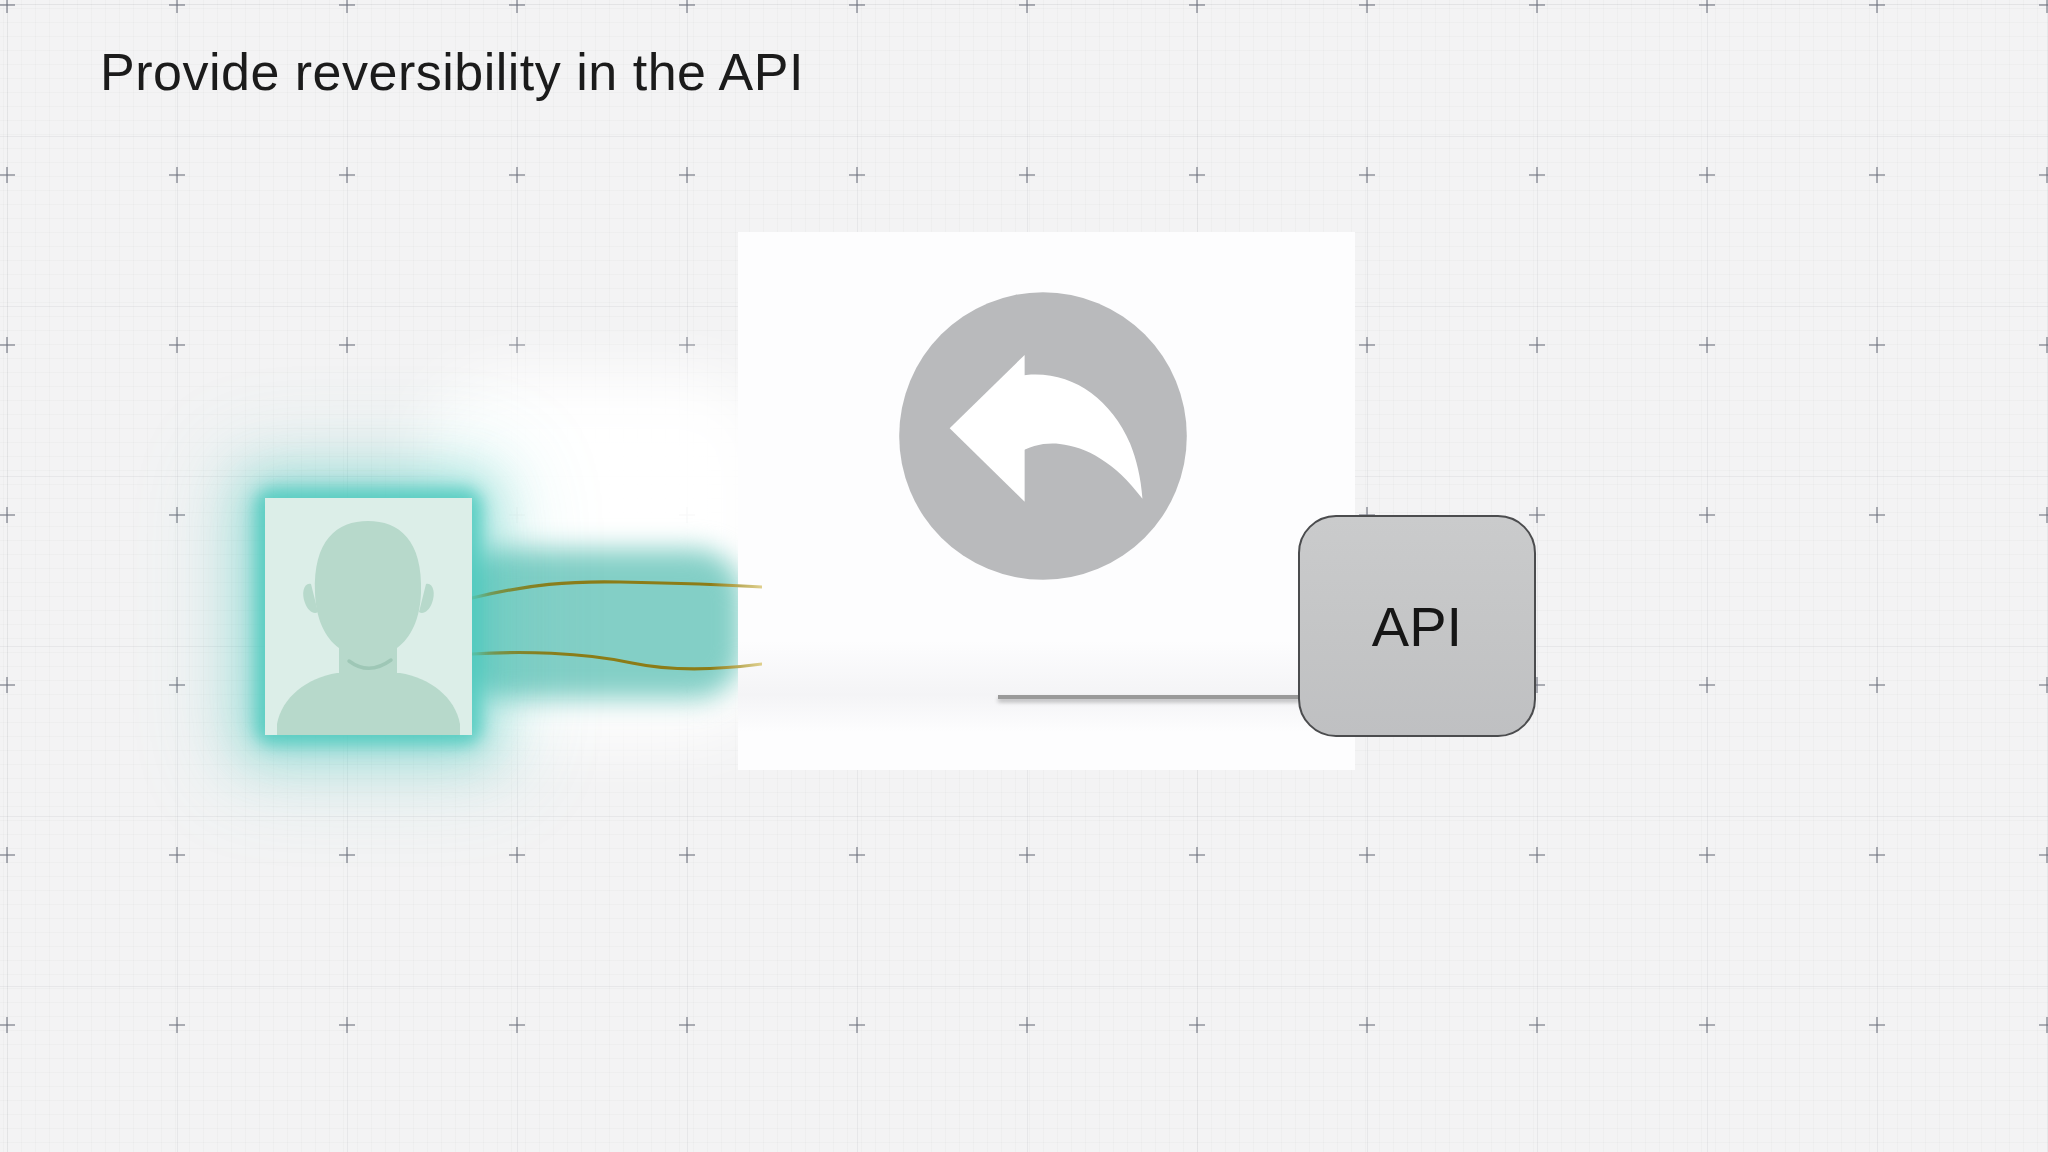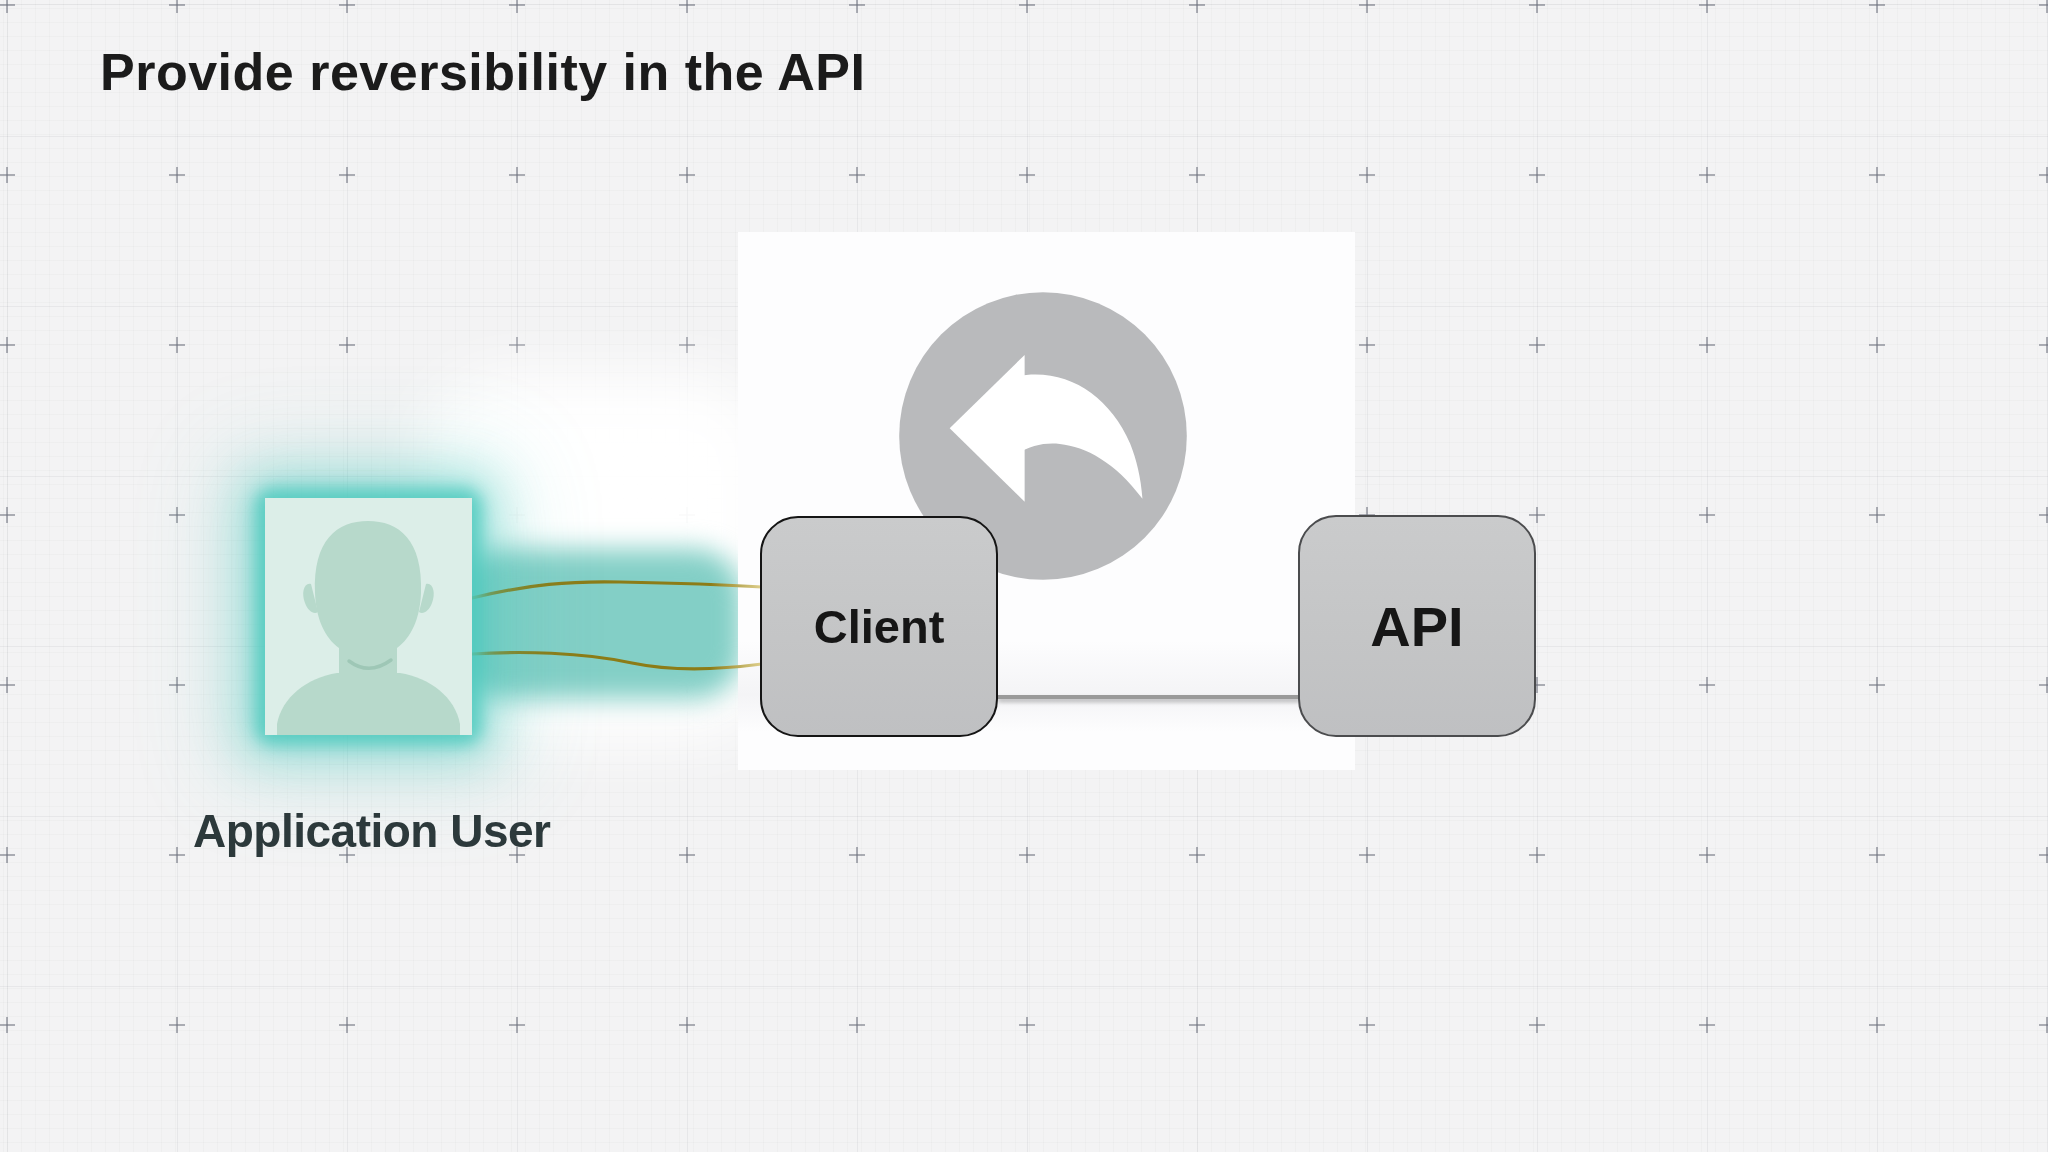--- a/index.html
+++ b/index.html
@@ -1,20 +1,19 @@
 <!DOCTYPE html>
 <html style="--bg: #f3f3f4; --title_color: #1b1b1b; --label_color: #2c393b; --node_border: #151515; --api_border: #4b4c4e; --accent_border: #4aafc2; --connector: #9a9a9a; --band: #83cfc6; --glow: #4dcabe; --olive: #8c7c17; --olive_faded: #e0d08e; --circle_gray: #b9babc; --avatar_bg: #dceee8; --avatar_fg: #b7d9cb;"><head>
 <meta charset="utf-8">
 <style>
   html,body{margin:0;padding:0;background:#e9e9eb;}
   .stage{
     position:relative;width:2048px;height:1152px;overflow:hidden;
     background:var(--bg,#f3f3f4);
     font-family:"Liberation Sans","DejaVu Sans",sans-serif;
-    font-weight:bold;
   }
   
   .grid-layer{
     position:absolute;inset:0;
     background-image:
       repeating-linear-gradient(0deg,  rgba(125,128,138,.10) 0 1px, transparent 1px 170px),
       repeating-linear-gradient(90deg, rgba(125,128,138,.10) 0 1px, transparent 1px 170px),
       repeating-linear-gradient(0deg,  rgba(125,128,138,.045) 0 1px, transparent 1px 14px),
       repeating-linear-gradient(90deg, rgba(125,128,138,.045) 0 1px, transparent 1px 14px);
     background-position:0 5px, 7px 0, 0 5px, 7px 0;
@@ -219,26 +218,22 @@
                  C60,140 51,121 50,95 Z"></path>
         <path d="M46,86 C39,84 36,95 40,105 C43,113 49,117 53,114 Z"></path>
         <path d="M161,86 C168,84 171,95 167,105 C164,113 158,117 154,114 Z"></path>
         <path d="M12,237 L12,226 C17,199 42,180 72,175 L135,175
                  C165,180 190,199 195,226 L195,237 Z"></path>
       </g>
       <path d="M84,163 Q104,178 126,162" fill="none" stroke="#9ec7b6" stroke-width="3.5" stroke-linecap="round"></path>
     </svg>
   </div>
 
-  <div class="actor-label">Application User</div>
 
   <div class="connector"></div>
 
-  <div class="node node-client">
-    <span>Client</span>
-  </div>
 
   <div class="node node-api">
     <span>API</span>
   </div>
 
 
 </div>
 
 </body></html>

